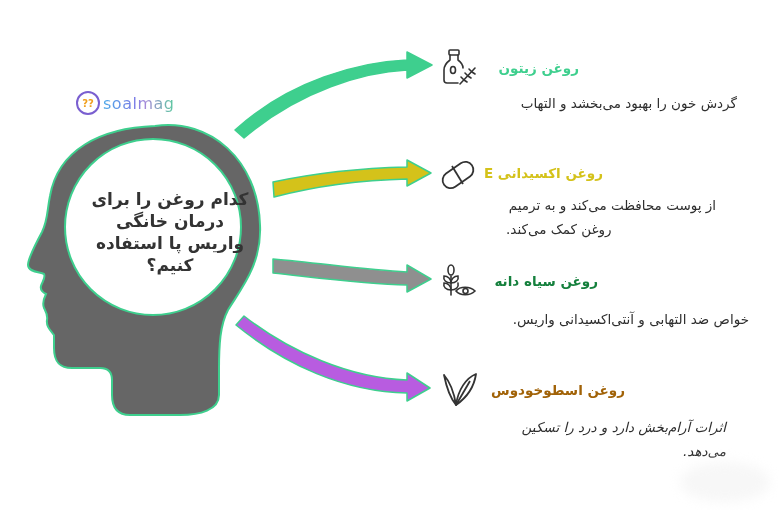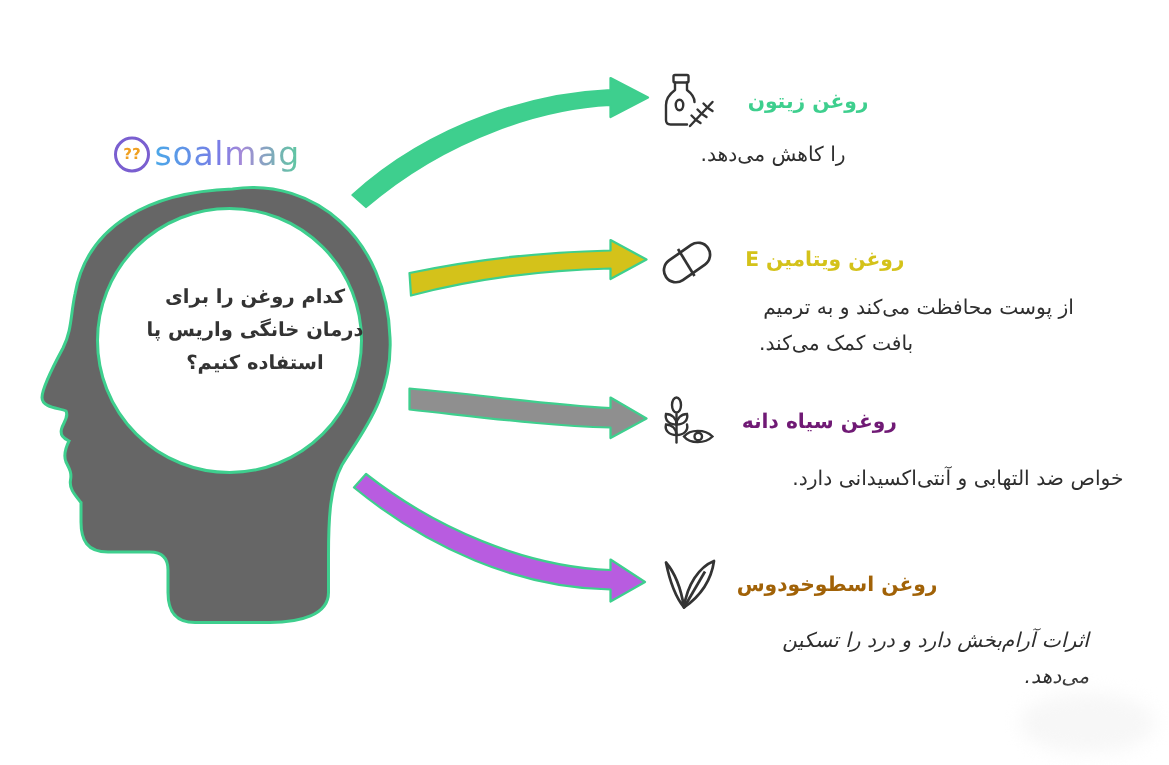--- a/index.html
+++ b/index.html
@@ -13,30 +13,30 @@
     display: flex; align-items: center; gap: 3px;
   }
   .logo-badge {
     width: 24px; height: 24px; border-radius: 50%;
     border: 2px solid #7a5fd0; box-sizing: border-box;
     display: flex; align-items: center; justify-content: center;
     font-size: 10px; font-weight: bold; color: #f0a020;
     background: #fff;
   }
   .logo-text {
-    font-family: "DejaVu Sans", sans-serif; font-size: 22px; letter-spacing: 0.5px;
+    font-family: "DejaVu Sans", sans-serif; font-size: 16px; letter-spacing: 0.5px;
     background: linear-gradient(90deg, #4aa8e8 0%, #7a7ce6 45%, #a58ad8 60%, #5cc9a0 100%);
     -webkit-background-clip: text; background-clip: text; color: transparent;
   }
   svg.main { position: absolute; left: 0; top: 0; }
   .question {
     position: absolute; left: 90px; top: 188px; width: 160px;
     direction: rtl; text-align: center;
     font-family: "DejaVu Sans", sans-serif; font-weight: bold;
-    font-size: 13px; line-height: 22px; color: #333333;
+    font-size: 17px; line-height: 22px; color: #333333;
   }
   .item-title {
     position: absolute; direction: rtl; text-align: left;
     font-family: "DejaVu Sans", sans-serif; font-weight: bold; font-size: 13.5px;
     white-space: nowrap;
   }
   .item-desc {
     position: absolute; direction: rtl; text-align: right;
     font-family: "DejaVu Sans", sans-serif; font-size: 13.5px; line-height: 24px;
     color: #2e2e2e; width: 270px;
@@ -118,32 +118,32 @@
     <path d="M 444 375 C 447 390 452 400 456 405 C 454 392 450 382 444 375 Z"></path>
     <path d="M 456 405 C 458 390 466 378 476 374 C 474 388 466 398 456 405 Z"></path>
     <path d="M 456 405 L 470 381"></path>
   </g>
 </svg>
 
 <div class="question">کدام روغن را برای درمان خانگی واریس پا استفاده کنیم؟</div>
 
 <div class="item-title" style="right:200px; top:60px; color:#3ecf8e;">روغن زیتون</div>
 <div class="item-desc" style="right:42px; top:91px;">
-  <div style="text-align:left;">را کاهش می‌دهد.</div>
+  <div>گردش خون را بهبود می‌بخشد و التهاب</div>
 </div>
 
-<div class="item-title" style="right:176px; top:165px; color:#d4c21a;">روغن ویتامین E</div>
+<div class="item-title" style="right:176px; top:165px; color:#d4c21a;">روغن اکسیدانی E</div>
 <div class="item-desc" style="right:63px; top:193px;">
   <div>از پوست محافظت می‌کند و به ترمیم</div>
-  <div style="text-align:left; padding-left:60px;">بافت کمک می‌کند.</div>
+  <div style="text-align:left; padding-left:60px;">روغن کمک می‌کند.</div>
 </div>
 
-<div class="item-title" style="right:181px; top:273px; color:#701a75;">روغن سیاه دانه</div>
+<div class="item-title" style="right:181px; top:273px; color:#15803d;">روغن سیاه دانه</div>
 <div class="item-desc" style="right:30px; top:307px;">
-  <div>خواص ضد التهابی و آنتی‌اکسیدانی دارد.</div>
+  <div>خواص ضد التهابی و آنتی‌اکسیدانی واریس.</div>
 </div>
 
 <div class="item-title" style="right:154px; top:382px; color:#a16207;">روغن اسطوخودوس</div>
 <div class="item-desc" style="right:53px; top:415px;font-style:italic;">
   <div>اثرات آرام‌بخش دارد و درد را تسکین</div>
   <div style="text-align:right; padding-left:60px;">می‌دهد.</div>
 </div>
 
 <div class="watermark"></div>
 

